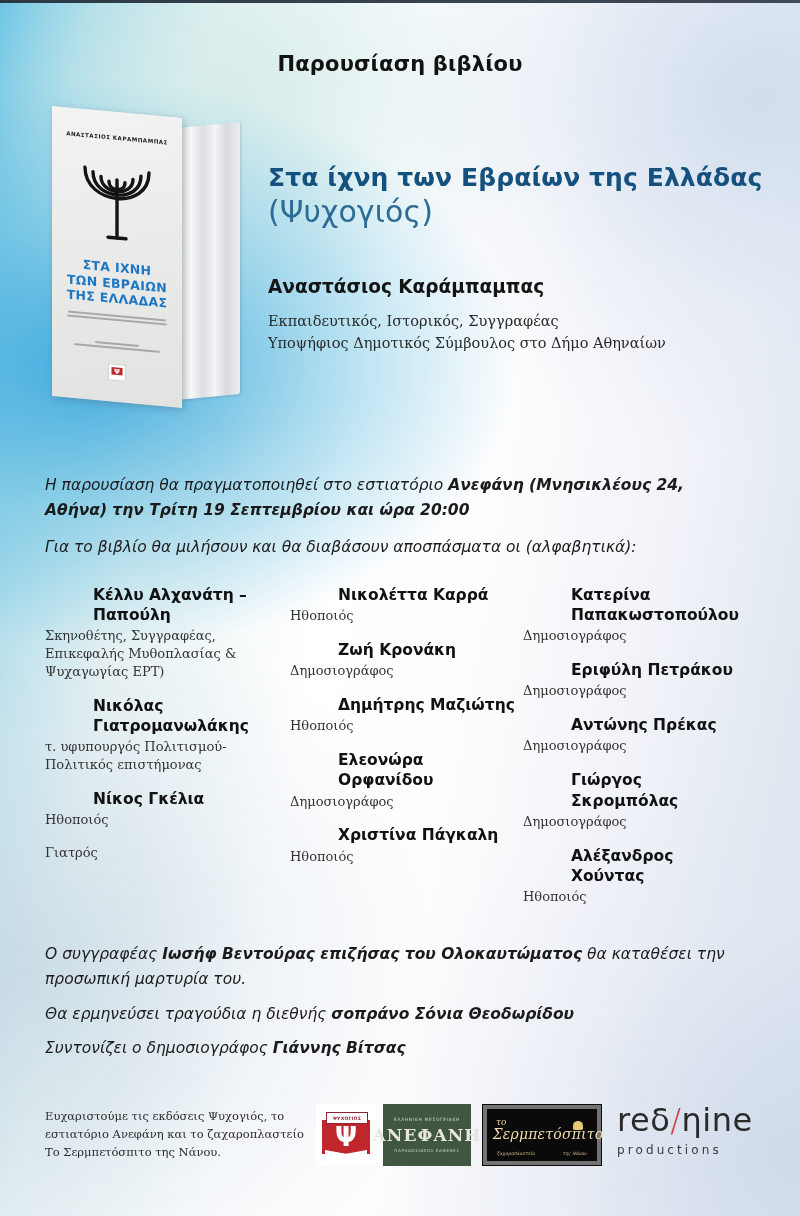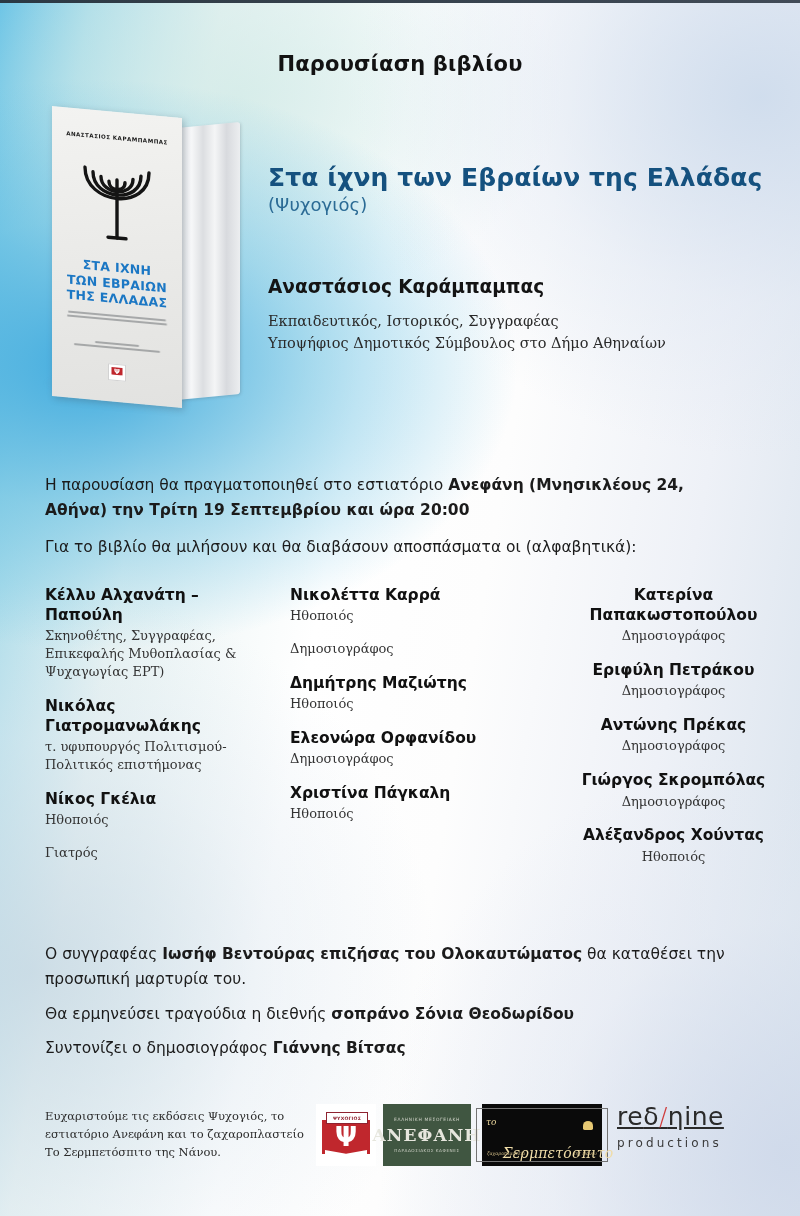--- a/index.html
+++ b/index.html
@@ -64,51 +64,51 @@
     position:absolute;left:50%;top:252px;transform:translateX(-50%);
     width:16px;height:15px;background:#ffffff;border:1px solid #d2d2d2;
     display:flex;align-items:center;justify-content:center;
   }
 
   
   .book-title{
     position:absolute;left:268px;top:163px;width:500px;
     font-size:25px;font-weight:bold;color:#15517f;line-height:1.22;letter-spacing:.1px;
   }
-  .book-title .sub{display:block;font-weight:normal;font-size:18px;color:#2b6b95;}
+  .book-title .sub{display:block;font-weight:normal;font-size:30px;color:#2b6b95;}
   .author-name{
     position:absolute;left:268px;top:276px;width:480px;
     font-size:18.5px;font-weight:bold;color:#141414;
   }
   .author-role{
     position:absolute;left:268px;top:311px;width:500px;
     font-family:"DejaVu Serif","Liberation Serif",serif;
     font-size:14.5px;color:#2a2a2a;line-height:1.5;
   }
 
   
   .para{
     position:absolute;left:45px;width:690px;
-    font-size:15.5px;color:#1b1b1b;line-height:1.62;
+    font-size:15.5px;color:#1b1b1b;line-height:1.62;font-style:italic;
   }
   .para b{font-weight:bold;}
   #p-venue{top:473px;}
   #p-speakers{top:535px;}
   #p-witness{top:942px;}
   #p-soprano{top:1002px;}
   #p-host{top:1036px;}
 
   
   .cols{position:absolute;left:45px;top:585px;width:700px;}
   .col{position:absolute;top:0;width:225px;}
   .col1{left:0;}
   .col2{left:245px;}
-  .col3{left:516px;text-align:center;}
+  .col3{left:478px;}
   .sp{margin-bottom:15px;}
-  .sp-name{font-size:15.5px;font-weight:bold;color:#111;line-height:1.3;}
+  .sp-name{font-size:15.5px;font-weight:bold;color:#111;line-height:1.3;margin-left:48px;}
   .sp-role{
     font-family:"DejaVu Serif","Liberation Serif",serif;
     font-size:13px;color:#333;line-height:1.38;margin-top:2px;
   }
 
   
   .thanks{
     position:absolute;left:45px;top:1108px;width:270px;
     font-family:"DejaVu Serif","Liberation Serif",serif;
     font-size:11.5px;color:#2b2b2b;line-height:1.55;
@@ -123,29 +123,29 @@
   .psi-body{position:absolute;left:0;top:8px;width:48px;height:34px;background:#c0272d;}
   .psi-glyph{position:absolute;left:0;top:8px;width:48px;height:34px;display:flex;align-items:center;justify-content:center;color:#ffffff;font-size:26px;font-weight:bold;line-height:1;}
   .psi-book{position:absolute;left:3px;bottom:-1px;width:42px;height:9px;background:#ffffff;clip-path:polygon(0 0,50% 42%,100% 0,100% 100%,0 100%);}
 
   .logo-anefani{left:67px;width:88px;height:62px;background:#405641;display:flex;flex-direction:column;align-items:center;justify-content:center;color:#e6e6dd;}
   .an-top{font-size:4.4px;letter-spacing:.7px;opacity:.85;}
   .an-main{font-family:"DejaVu Serif","Liberation Serif",serif;font-size:17px;font-weight:bold;letter-spacing:1.1px;margin:3px 0;}
   .an-bot{font-size:4.2px;letter-spacing:.55px;opacity:.8;}
 
   .logo-serbet{left:166px;width:120px;height:62px;background:#0a0a0a;display:flex;align-items:center;justify-content:center;}
-  .serbet-frame{width:110px;height:52px;border:1px solid #737373;position:relative;display:flex;align-items:flex-end;justify-content:center;padding-left:20px;}
+  .serbet-frame{width:110px;height:52px;border:4px solid #737373;position:relative;display:flex;align-items:center;justify-content:center;}
   .serbet-to{position:absolute;left:9px;top:8px;font-family:"DejaVu Serif","Liberation Serif",serif;font-style:italic;font-size:9px;color:#e8d49a;}
   .serbet-main{font-family:"DejaVu Serif","Liberation Serif",serif;font-style:italic;font-size:14px;color:#f0dda8;letter-spacing:.2px;margin-left:12px;margin-top:-2px;}
   .serbet-dome{position:absolute;right:14px;top:12px;width:10px;height:9px;background:#e6c873;border-radius:50% 50% 16% 16%;}
   .serbet-l{position:absolute;left:10px;bottom:5px;font-size:4.6px;color:#cdb984;font-style:italic;}
   .serbet-r{position:absolute;right:10px;bottom:5px;font-size:4.6px;color:#cdb984;font-style:italic;}
 
   .logo-redline{left:301px;width:160px;height:62px;}
-  .rl-main{font-size:25px;color:#2a2a2a;letter-spacing:.5px;line-height:1;white-space:nowrap;text-decoration:underline;}
+  .rl-main{font-size:32px;color:#2a2a2a;letter-spacing:.5px;line-height:1;white-space:nowrap;}
   .rl-slash{color:#cf3b3b;font-weight:300;}
   .rl-sub{margin-top:7px;font-size:12px;color:#3a3a3a;letter-spacing:3.1px;}
 </style>
 </head>
 <body>
 
 <div id="poster">
 
   <div class="darkstrip"></div>
 
@@ -232,20 +232,21 @@
         <div class="sp-role">Γιατρός</div>
       </div>
     </div>
 
     <div class="col col2">
       <div class="sp">
         <div class="sp-name">Νικολέττα Καρρά</div>
         <div class="sp-role">Ηθοποιός</div>
       </div>
       <div class="sp">
+        <div class="sp-name">Ζωή Κρονάκη</div>
         <div class="sp-role">Δημοσιογράφος</div>
       </div>
       <div class="sp">
         <div class="sp-name">Δημήτρης Μαζιώτης</div>
         <div class="sp-role">Ηθοποιός</div>
       </div>
       <div class="sp">
         <div class="sp-name">Ελεονώρα Ορφανίδου</div>
         <div class="sp-role">Δημοσιογράφος</div>
       </div>

